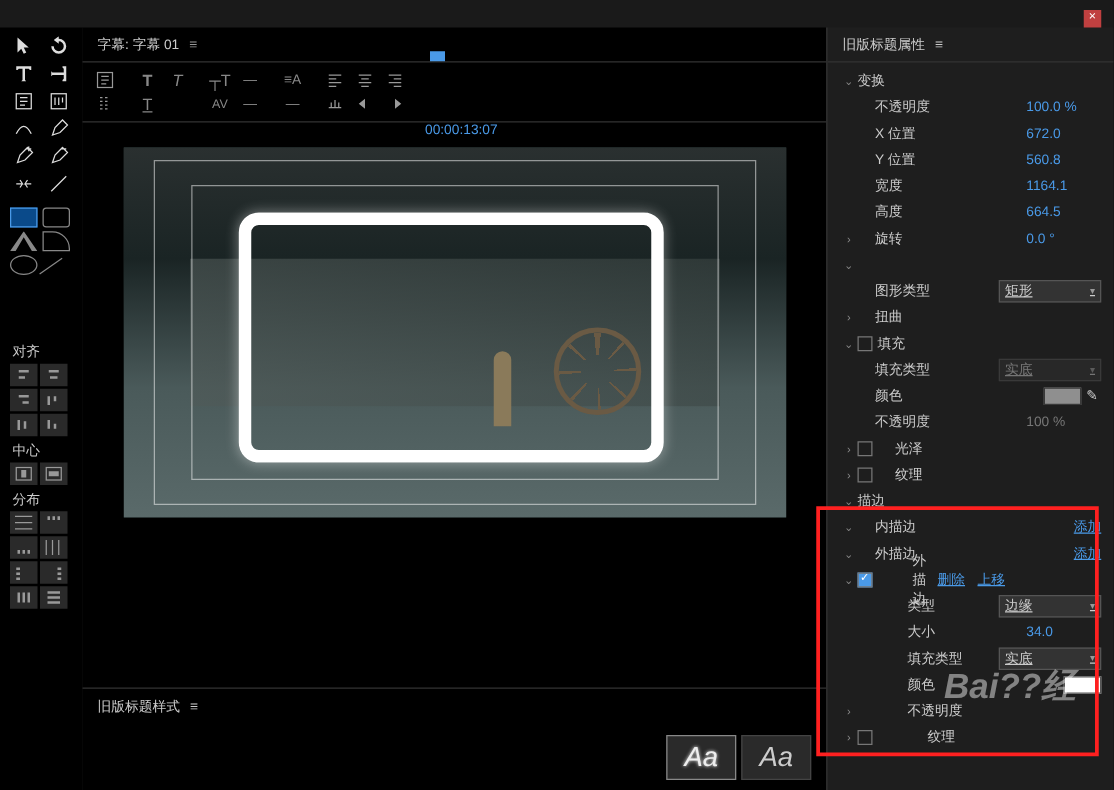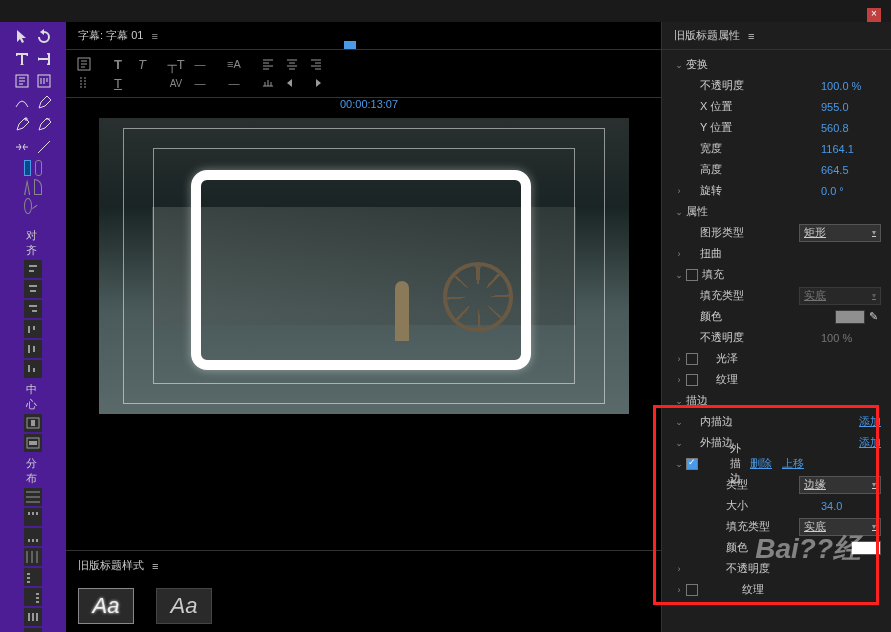--- a/index.html
+++ b/index.html
@@ -1,20 +1,20 @@
 <!DOCTYPE html>
 <html><head>
 <meta charset="utf-8">
 <style>
 * { margin:0; padding:0; box-sizing:border-box; font-family:"Microsoft YaHei",sans-serif; }
 body { background:#1a1a1a; color:#ccc; width:891px; height:632px; overflow:hidden; font-size:11px; position:relative; }
 .topbar { height:22px; background:#1a1a1a; }
 .close-btn { position:absolute; top:8px; right:10px; width:14px; height:14px; background:#c04040; color:#fff; text-align:center; line-height:12px; font-size:10px; cursor:pointer; }
 .main { display:flex; height:610px; }
-.left-tools { width:66px; background:#4c1d95; padding:6px 20px; display:flex; flex-direction:column; }
+.left-tools { width:66px; background:#000000; padding:6px 4px; display:flex; flex-direction:column; }
 .tool-pair { display:flex; gap:6px; margin-bottom:4px; justify-content:center; }
 .tool { width:22px; height:18px; display:flex; align-items:center; justify-content:center; color:#ddd; cursor:pointer; }
 .tool svg { width:16px; height:16px; }
 .shape-row { display:flex; gap:4px; margin-bottom:3px; padding:0 4px; }
 .shape { width:22px; height:16px; border:1px solid #888; cursor:pointer; }
 .shape.sel { background:#0a4a8a; border-color:#4a9ae8; }
 .shape.rect { border-radius:0; }
 .shape.rrect { border-radius:3px; }
 .shape.ell { border-radius:50%; }
 .shape.line { border:none; border-top:1px solid #888; transform:rotate(-35deg); margin-top:7px; }
@@ -36,21 +36,21 @@
 .museum { position:absolute; inset:0; background:linear-gradient(180deg,#2a3030 0%,#1a2424 30%,#4a5a5a 65%,#5a6a6a 100%); }
 .museum::before { content:""; position:absolute; top:30%; left:10%; width:80%; height:40%; background:linear-gradient(90deg,rgba(80,90,88,.6),rgba(60,70,68,.6)); }
 .cart { position:absolute; right:18%; top:42%; width:90px; height:90px; }
 .wheel { position:absolute; width:70px; height:70px; border:4px solid #6a5a44; border-radius:50%; bottom:0; }
 .wheel::before { content:""; position:absolute; inset:0; background:conic-gradient(#6a5a44 0 5deg,transparent 5deg 40deg,#6a5a44 40deg 45deg,transparent 45deg 85deg,#6a5a44 85deg 90deg,transparent 90deg 130deg,#6a5a44 130deg 135deg,transparent 135deg 175deg,#6a5a44 175deg 180deg,transparent 180deg 220deg,#6a5a44 220deg 225deg,transparent 225deg 265deg,#6a5a44 265deg 270deg,transparent 270deg 310deg,#6a5a44 310deg 315deg,transparent 315deg 355deg,#6a5a44 355deg 360deg); border-radius:50%; -webkit-mask:radial-gradient(circle,transparent 30%,#000 30%); }
 .figure { position:absolute; left:56%; top:55%; width:14px; height:60px; background:#8a7a5a; border-radius:7px 7px 0 0; }
 .safe1 { position:absolute; top:10px; left:24px; right:24px; bottom:10px; border:1px solid rgba(255,255,255,.5); }
 .safe2 { position:absolute; top:30px; left:54px; right:54px; bottom:30px; border:1px solid rgba(255,255,255,.5); }
 .title-rect { position:absolute; top:52px; left:92px; width:340px; height:200px; border:10px solid #fff; border-radius:16px; box-shadow:0 0 10px rgba(255,255,255,.4); }
 .styles-hdr { height:30px; border-top:1px solid #333; display:flex; align-items:center; padding:0 12px; }
-.styles-row { display:flex; gap:22px; padding:8px 12px; }
+.styles-row { display:flex; gap:4px; padding:8px 12px;justify-content:flex-end; }
 .style-th { width:56px; height:36px; background:#2a2a2a; border:1px solid #444; display:flex; align-items:center; justify-content:center; font-size:22px; font-family:serif; font-style:italic; }
 .style-th.sel { border-color:#888; }
 .right { width:230px; background:#1e1e1e; border-left:1px solid #333; overflow:hidden; }
 .r-hdr { height:28px; display:flex; align-items:center; padding:0 12px; border-bottom:1px solid #333; }
 .props { padding:4px 0; }
 .prow { display:flex; align-items:center; height:21px; padding:0 10px; }
 .prow .tw { color:#888; width:14px; text-align:center; cursor:pointer; font-size:9px; }
 .prow .lbl { flex:1; color:#ccc; }
 .prow .lbl.i1 { padding-left:14px; }
 .prow .lbl.i2 { padding-left:28px; }
@@ -401,21 +401,21 @@
           <span class="lbl">变换</span>
         </div>
       <div class="prow">
           <span class="tw"></span>
           <span class="lbl i1">不透明度</span>
           <span class="val">100.0 %</span>
         </div>
       <div class="prow">
           <span class="tw"></span>
           <span class="lbl i1">X 位置</span>
-          <span class="val">955.0</span>
+          <span class="val">672.0</span>
         </div>
       <div class="prow">
           <span class="tw"></span>
           <span class="lbl i1">Y 位置</span>
           <span class="val">560.8</span>
         </div>
       <div class="prow">
           <span class="tw"></span>
           <span class="lbl i1">宽度</span>
           <span class="val">1164.1</span>
@@ -426,21 +426,20 @@
           <span class="val">664.5</span>
         </div>
       <div class="prow">
           <span class="tw">›</span>
           <span class="lbl i1">旋转</span>
           <span class="val">0.0 °</span>
         </div>
 
       <div class="prow">
           <span class="tw">⌄</span>
-          <span class="lbl">属性</span>
         </div>
       <div class="prow">
           <span class="tw"></span>
           <span class="lbl i1">图形类型</span>
           <span class="sel">
             <span>矩形</span>
           </span>
         </div>
       <div class="prow">
           <span class="tw">›</span>

